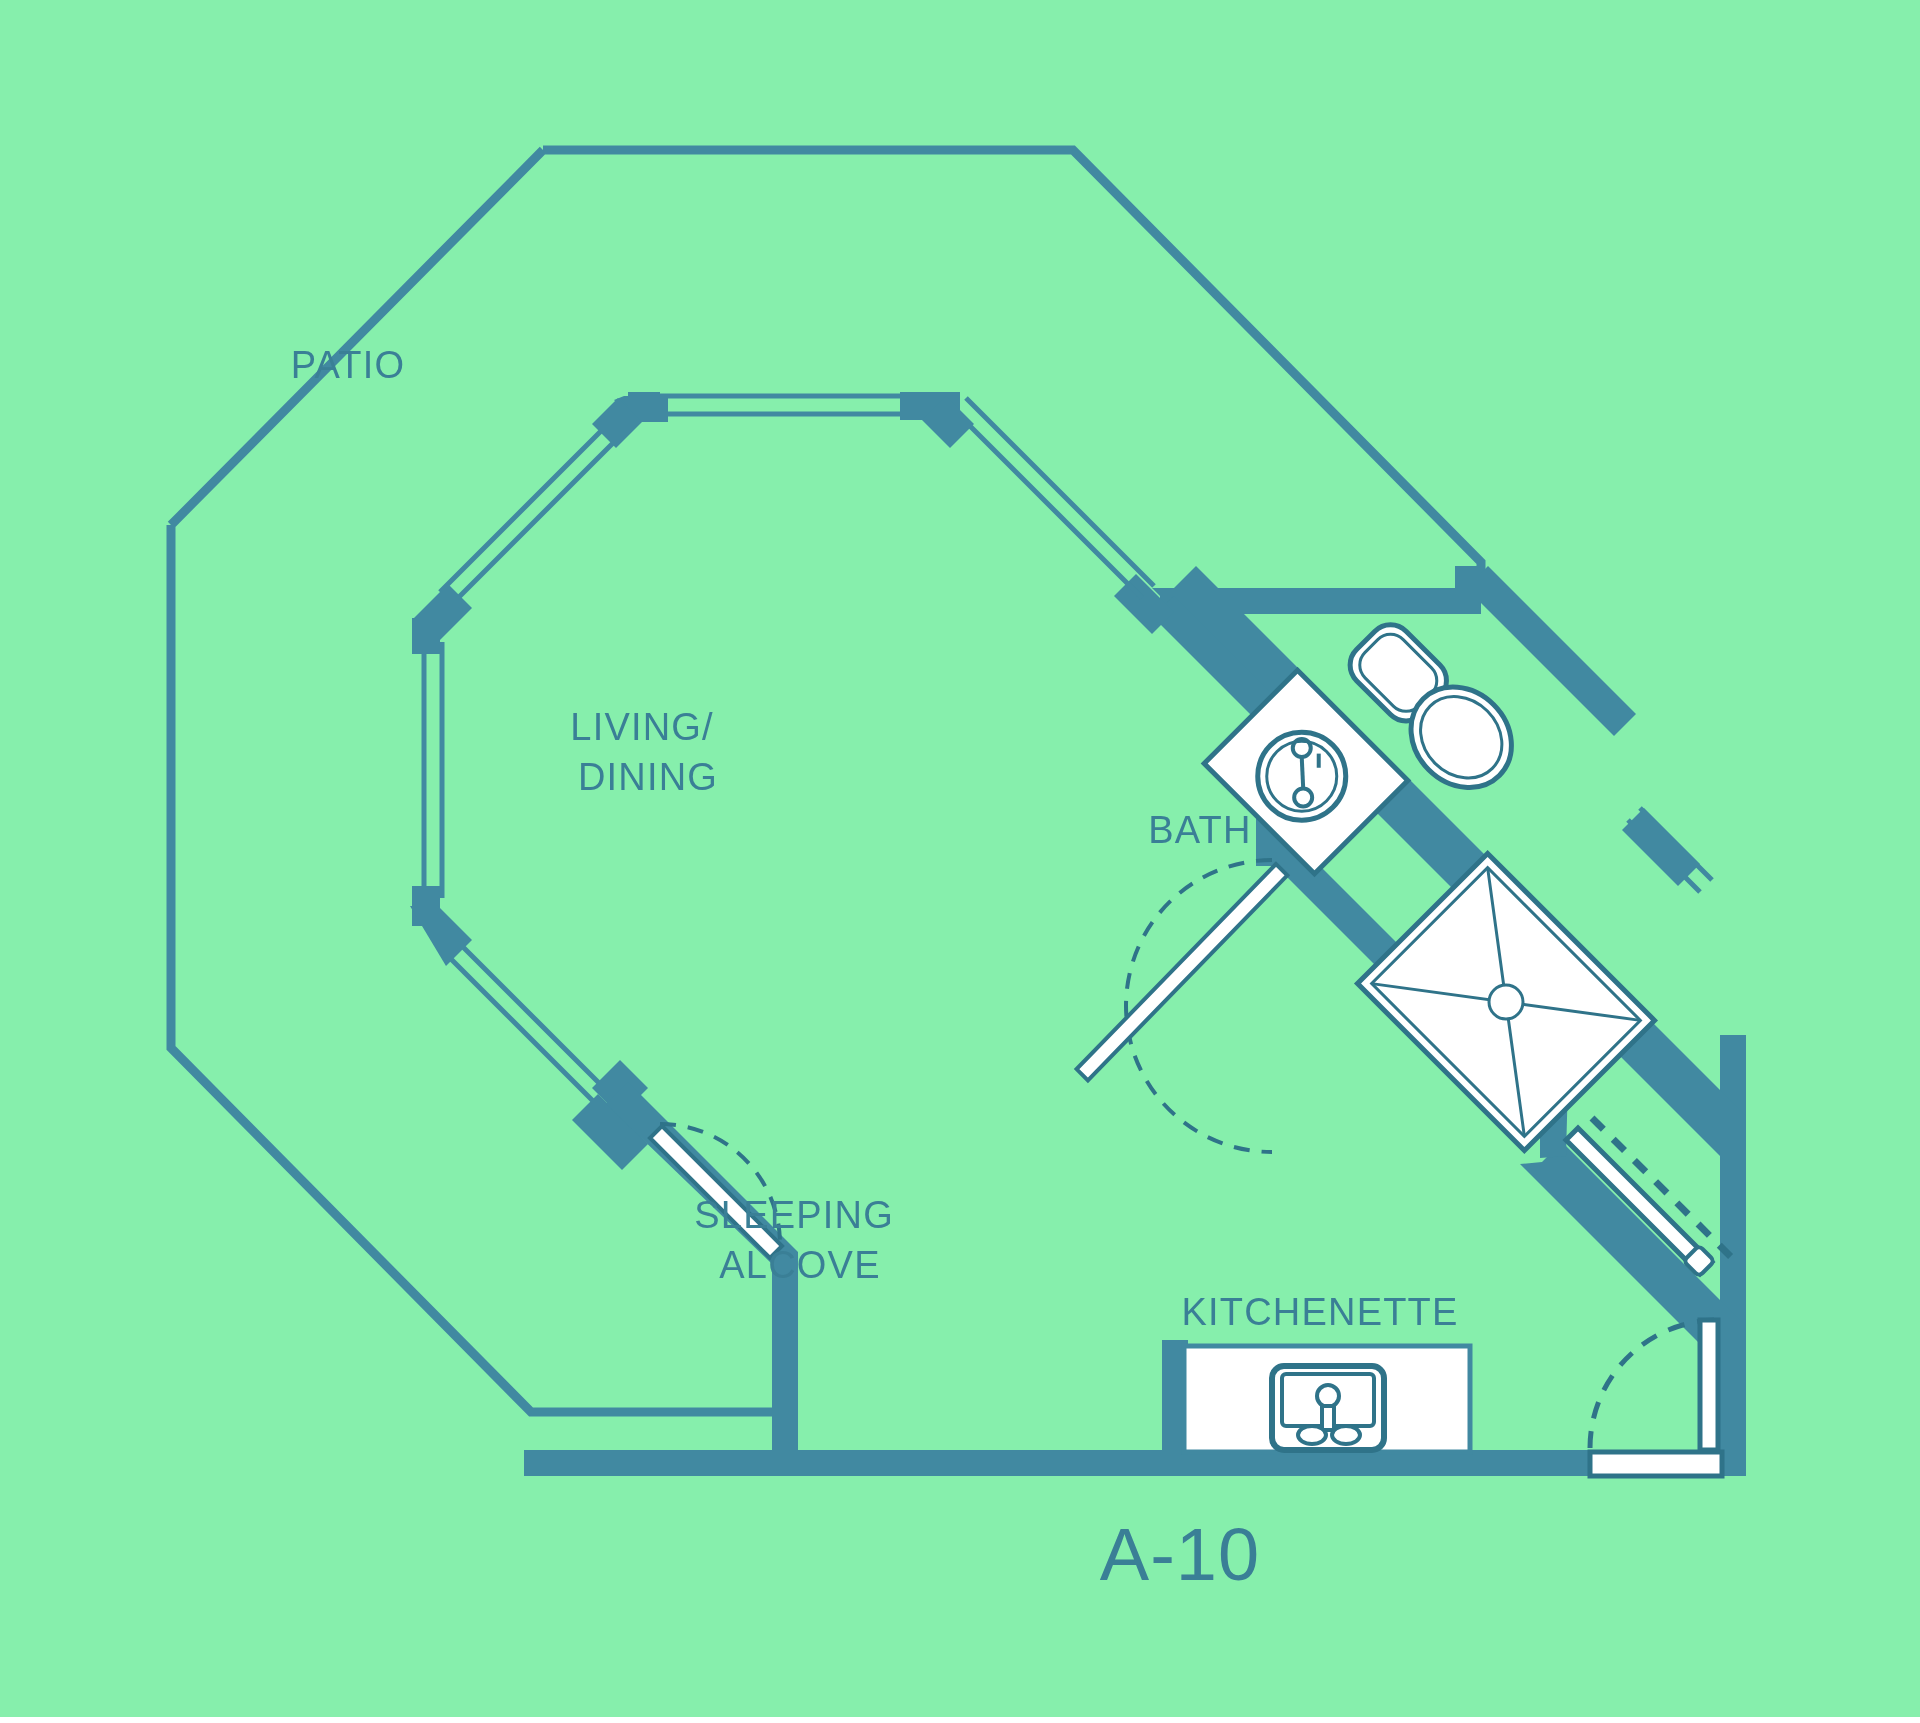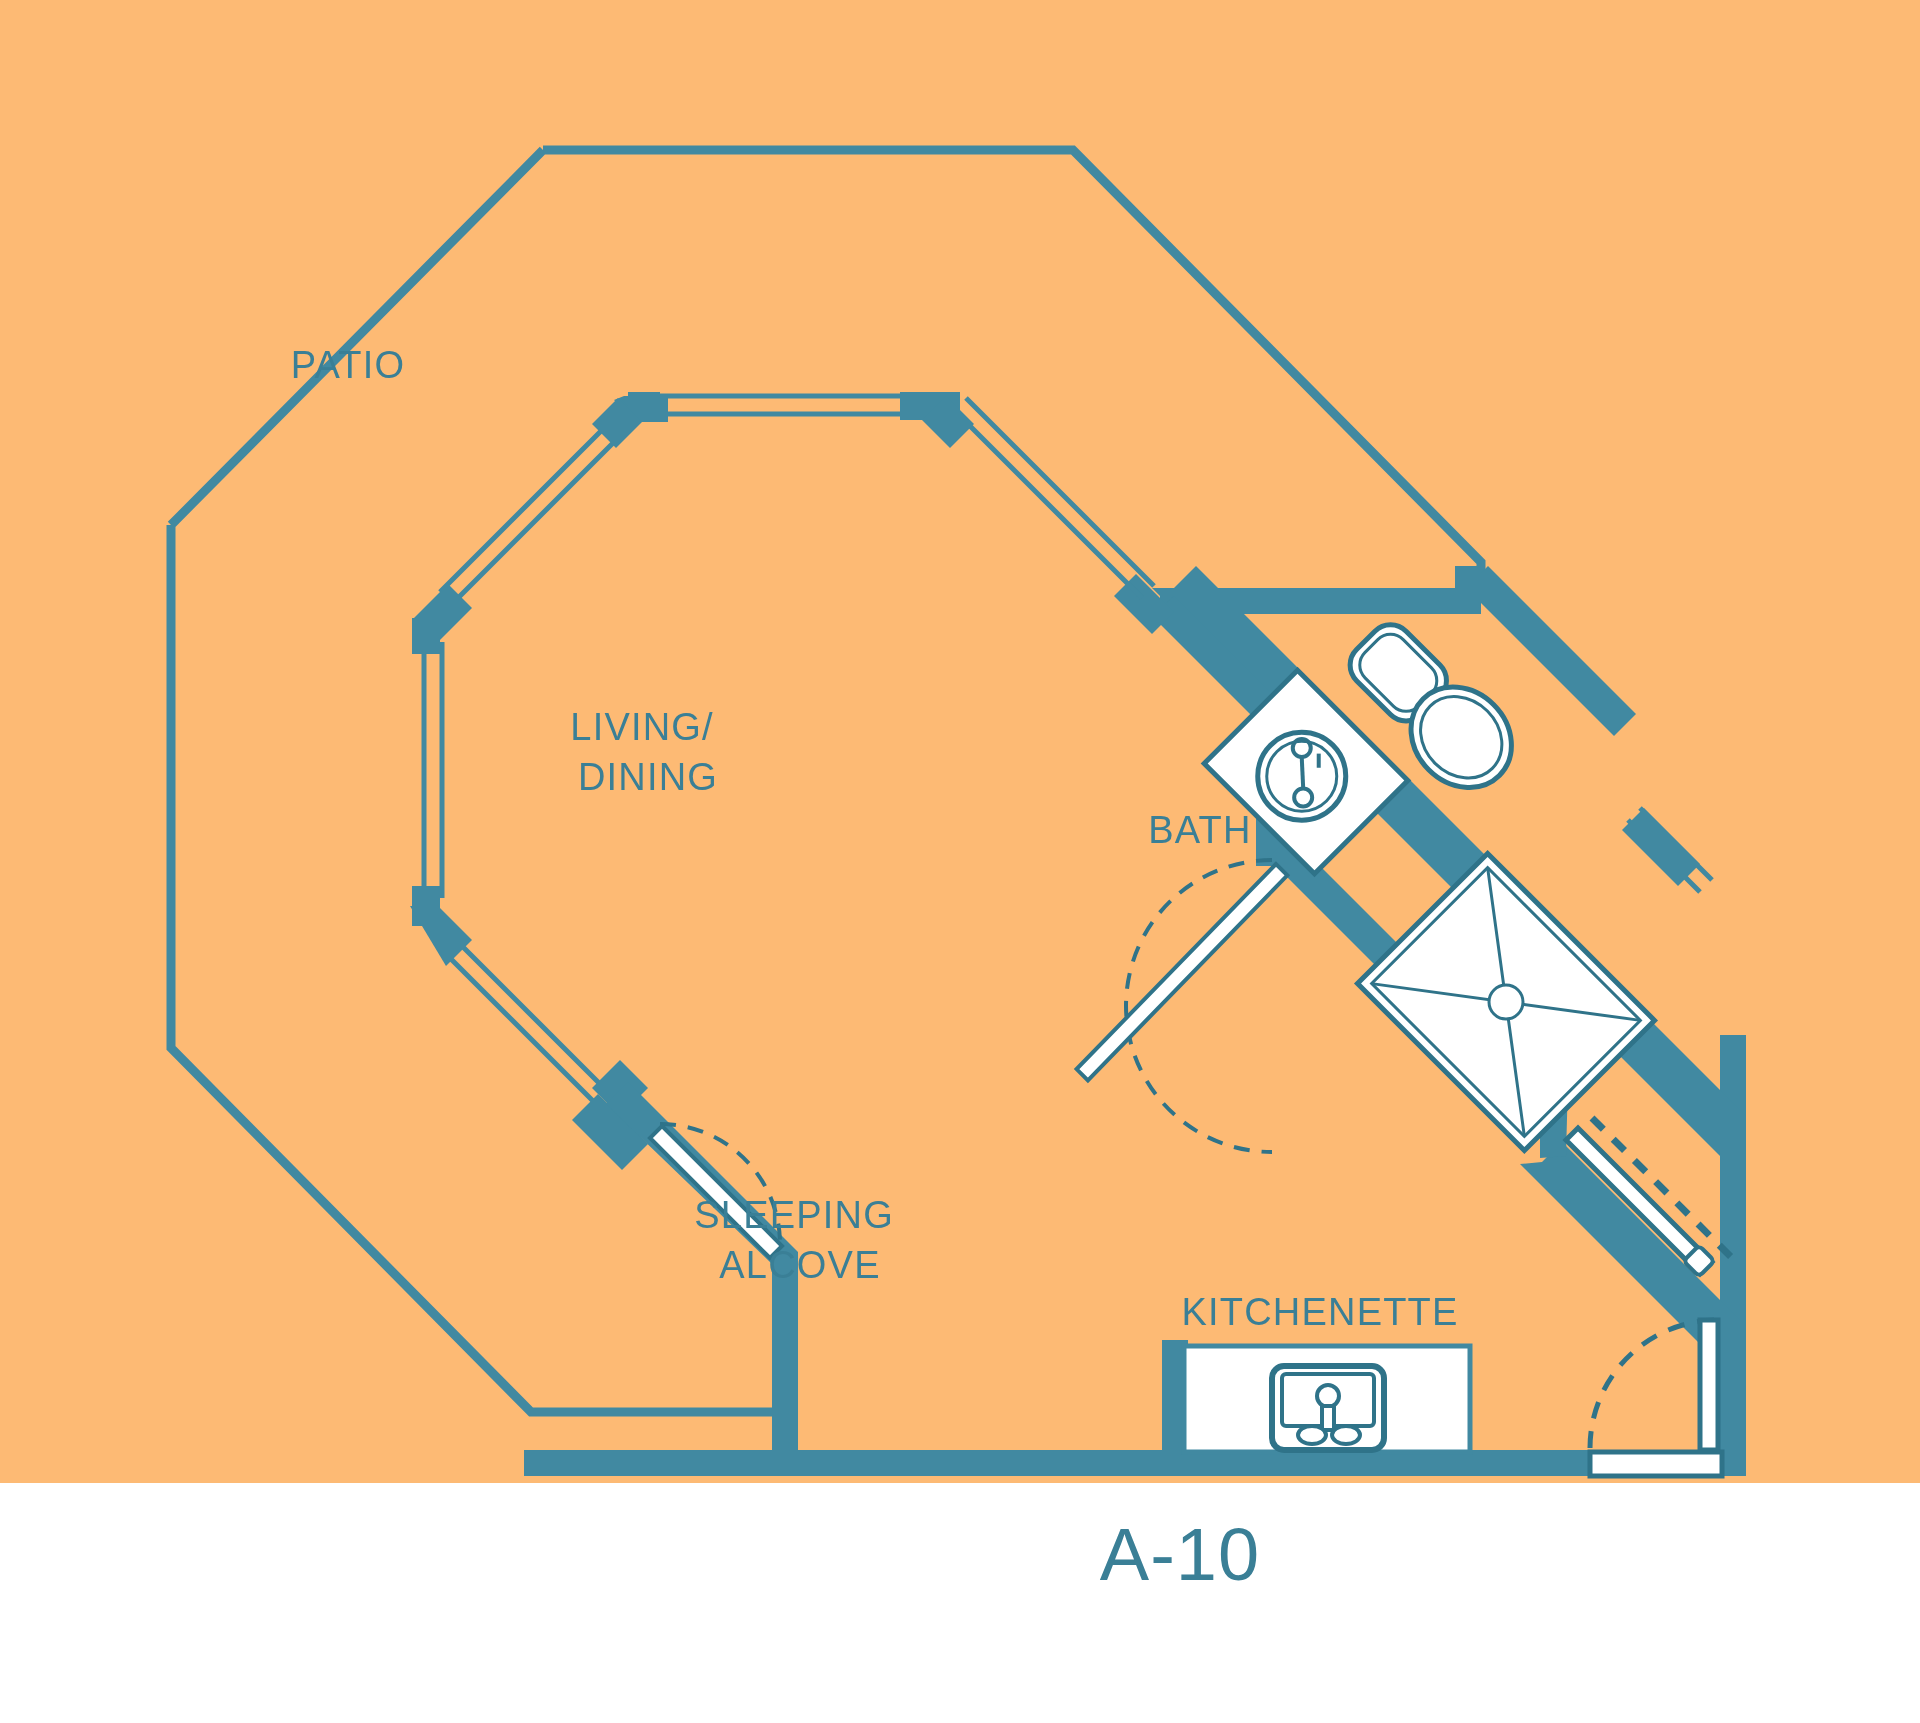--- a/index.html
+++ b/index.html
@@ -9,22 +9,22 @@
   }
   body {
     width: 1920px;
     height: 1723px;
     font-family: "Liberation Sans", sans-serif;
     overflow: hidden;
   }
   #plan-root {
     position: relative;
     width: 1920px;
-    height: 1483px;
-    background: #fdba74;
+    height: 1717px;
+    background: #86efac;
   }
   svg.plan {
     display: block;
     width: 1920px;
     height: 1723px;
   }
   .room-label {
     font-family: "Liberation Sans", sans-serif;
     font-size: 38px;
     letter-spacing: 1.2px;

